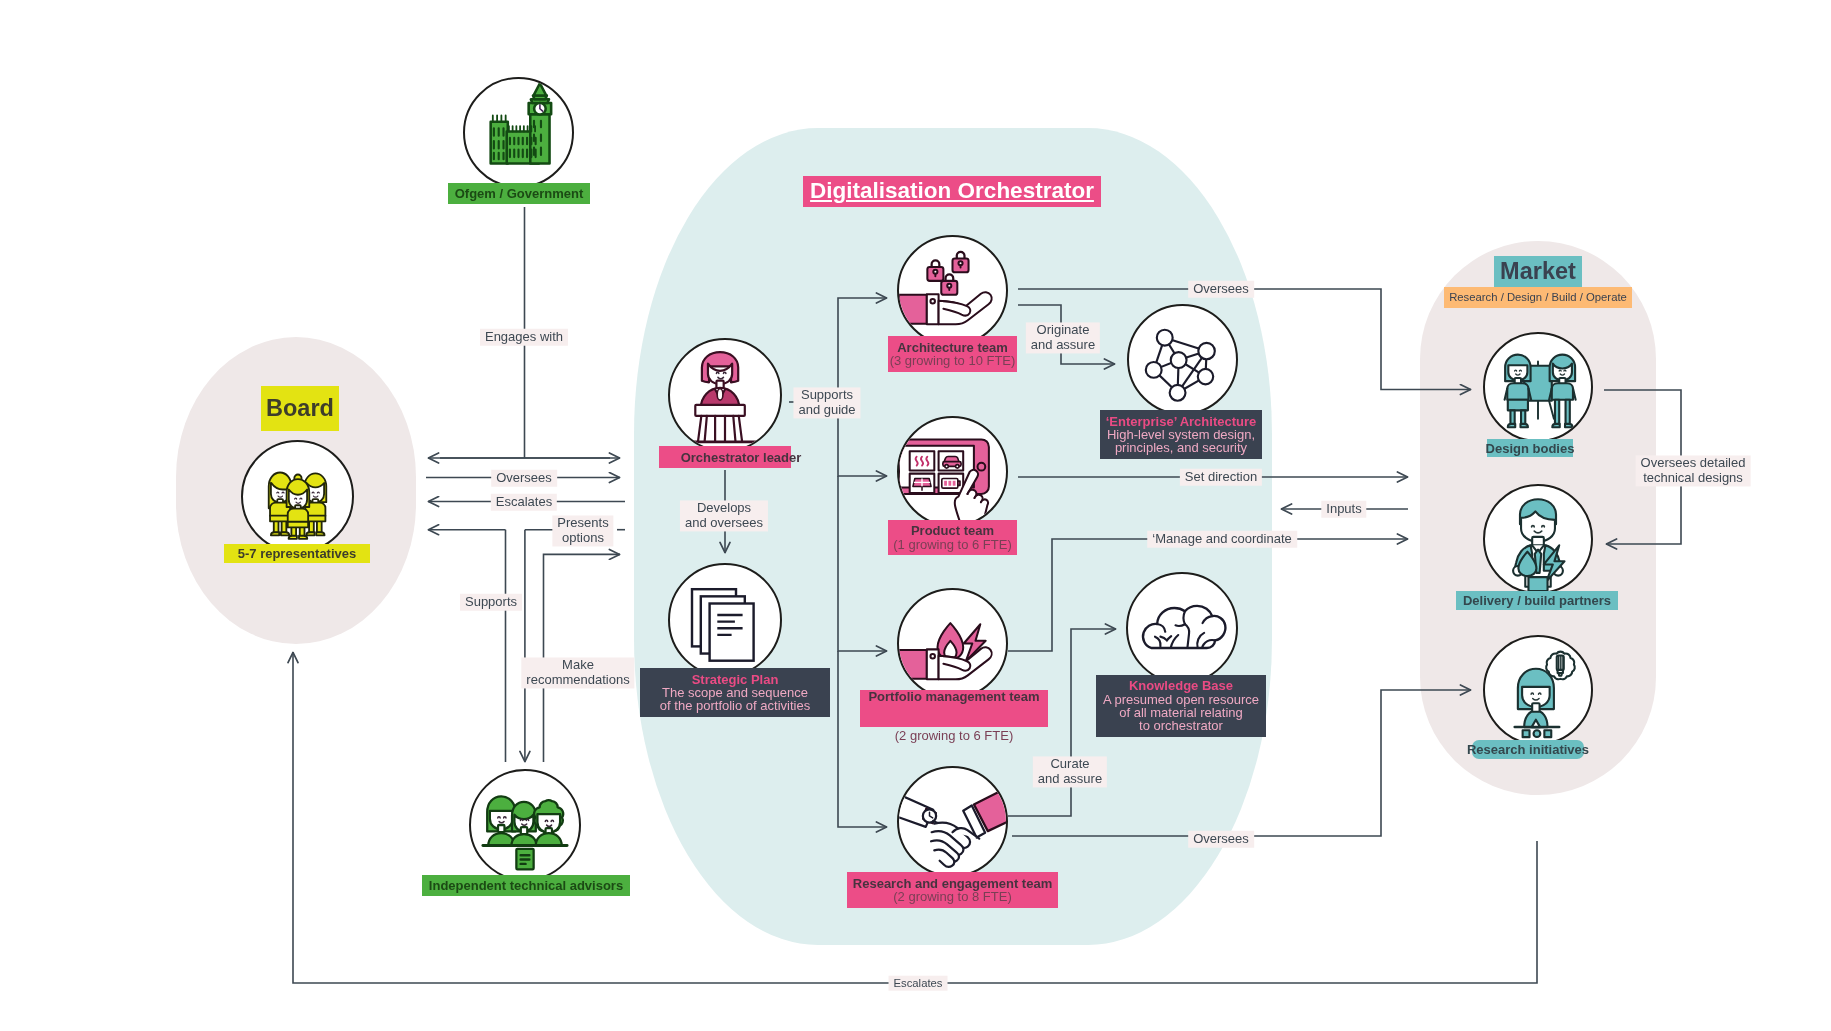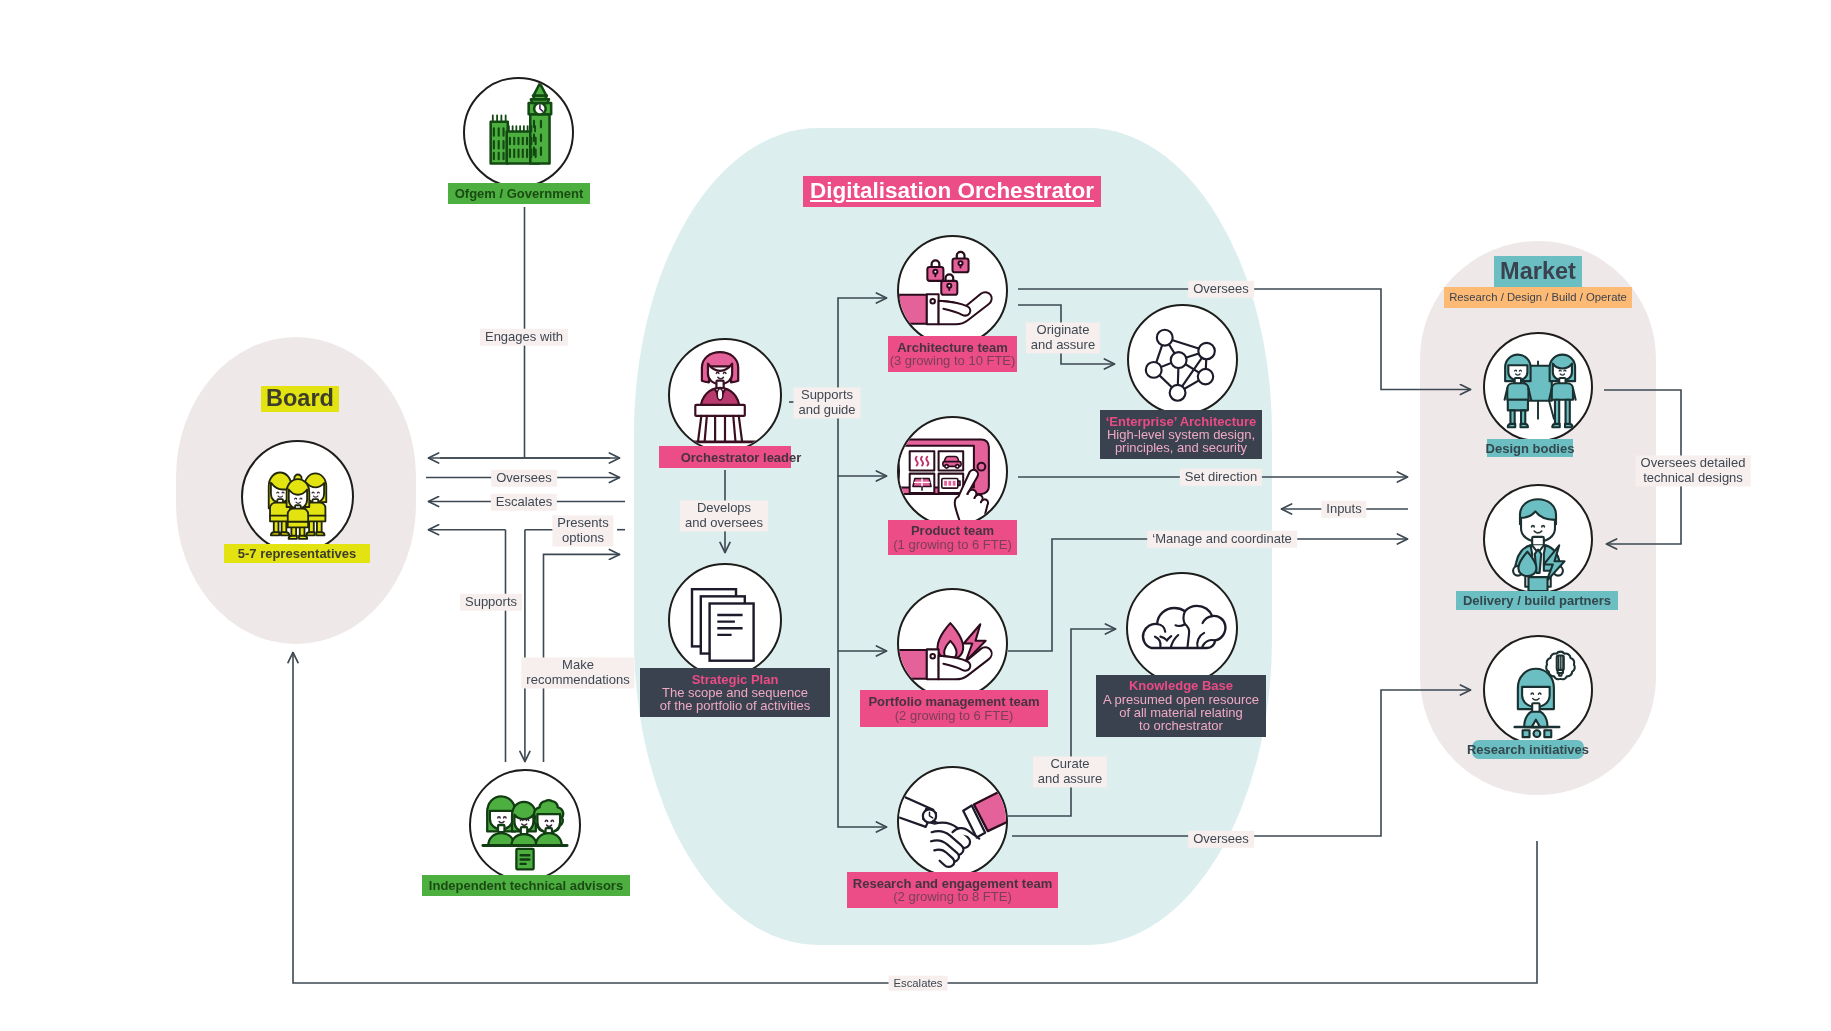--- a/index.html
+++ b/index.html
@@ -101,21 +101,21 @@
     <path d="M42 66 V73 M46 66 V73 M50 66 V73 M54 66 V73 M58 66 V73 M62 66 V73 M66 66 V73"></path>
     <path d="M64.5 39 V45 M71 39 V45 M64.5 52 V58 M71 52 V58 M64.5 64 V71 M71 64 V71"></path>
   </g>
   <path d="M70 24 V27.8 L72.6 30.1" stroke="#4b2a5c" stroke-width="1.5" fill="none" stroke-linecap="round"></path>
 </svg>
     </div>
     <div class="band" style="left:448px;top:183px;width:142px;height:21px;background:#4caf3f;display:flex;align-items:center;justify-content:center;font-size:13.0px;font-weight:bold;color:#1b4a14;line-height:1;">
       <span>Ofgem / Government</span>
     </div>
   </div>
-  <div class="title-chip" style="left:261px;top:386px;width:78px;height:26px;background:#e3e312;display:flex;align-items:center;justify-content:center;font-size:23.5px;font-weight:bold;color:#3d3d2b;line-height:1;">
+  <div class="title-chip" style="left:261px;top:386px;width:78px;height:45px;background:#e3e312;display:flex;align-items:center;justify-content:center;font-size:23.5px;font-weight:bold;color:#3d3d2b;line-height:1;">
     <span>Board</span>
   </div>
   <div class="node">
     <div class="circ" style="left:241px;top:440px;width:113px;height:113px;">
       <svg viewBox="0 0 100 100" preserveAspectRatio="xMidYMid meet">
 <g transform="translate(50 52) scale(0.80) translate(-50 -52)">
  <g stroke="#22260a" stroke-width="2.1" stroke-linejoin="round" stroke-linecap="round" fill="#e3e312">
 
   <path d="M17 63 V38 C17 28.5 23 22 30 22 C37 22 43 28.5 43 38 V63 Z"></path>
   <path d="M20 34 C23.5 39 27.5 41.5 33 41.5 H40.5 V46.5 C40.5 52.5 36 56.5 30 56.5 C24 56.5 19.5 52.5 19.5 46.5 V34 Z" fill="#fff"></path>
@@ -368,21 +368,21 @@
   <path d="M0 56 H26 V83 H4 C1.5 76 0 68 0 60 Z" fill="#e4619a"></path>
   <path d="M26 55.5 H37 V83.5 H26 Z" fill="#fff"></path>
   <circle cx="31.5" cy="62" r="2.1" fill="#fff"></circle>
 
   <path d="M37 61.5 C47 61.5 55.5 63.5 62 67 L76.5 55 C79.5 52.7 83.5 53.2 85.5 56 C87.5 58.8 86.7 62.5 83.7 64.8 L64 80 C61 82.3 57 83.5 53 83.5 H37 Z" fill="#fff"></path>
 
   <path d="M41.5 69 C48 70.5 54 72 58.5 74.5 C61.5 76 64.5 75.5 66 73.2 C67.5 70.8 66.5 68 63.5 66.6 C59 64.5 50 62.5 41.5 62" fill="#fff"></path>
  </g>
 </svg>
     </div>
-    <div class="band" style="left:860px;top:690px;width:188px;height:37px;background:#ec4d87;display:flex;flex-direction:column;align-items:center;justify-content:center;line-height:13.3px;">
+    <div class="band" style="left:860px;top:690px;width:188px;height:37px;background:#ec4d87;display:flex;flex-direction:column;align-items:center;justify-content:flex-start;line-height:13.3px;gap:26px;">
       <div style="font-size:13.0px;font-weight:bold;color:#47333f;white-space:nowrap;">Portfolio management team</div>
       <div style="font-size:13.0px;font-weight:normal;color:#7a3f55;white-space:nowrap;">(2 growing to 6 FTE)</div>
     </div>
   </div>
   <div class="node">
     <div class="circ" style="left:897px;top:766px;width:111px;height:111px;">
       <svg viewBox="0 0 100 100" preserveAspectRatio="xMidYMid meet">
  <g stroke="#1b1b2b" stroke-width="2.1" stroke-linejoin="round" stroke-linecap="round" fill="#fff">
 
   <path d="M106 16 L70 34 L83 59 L106 48 Z" fill="#e4619a" stroke="#2a0d1c"></path>

